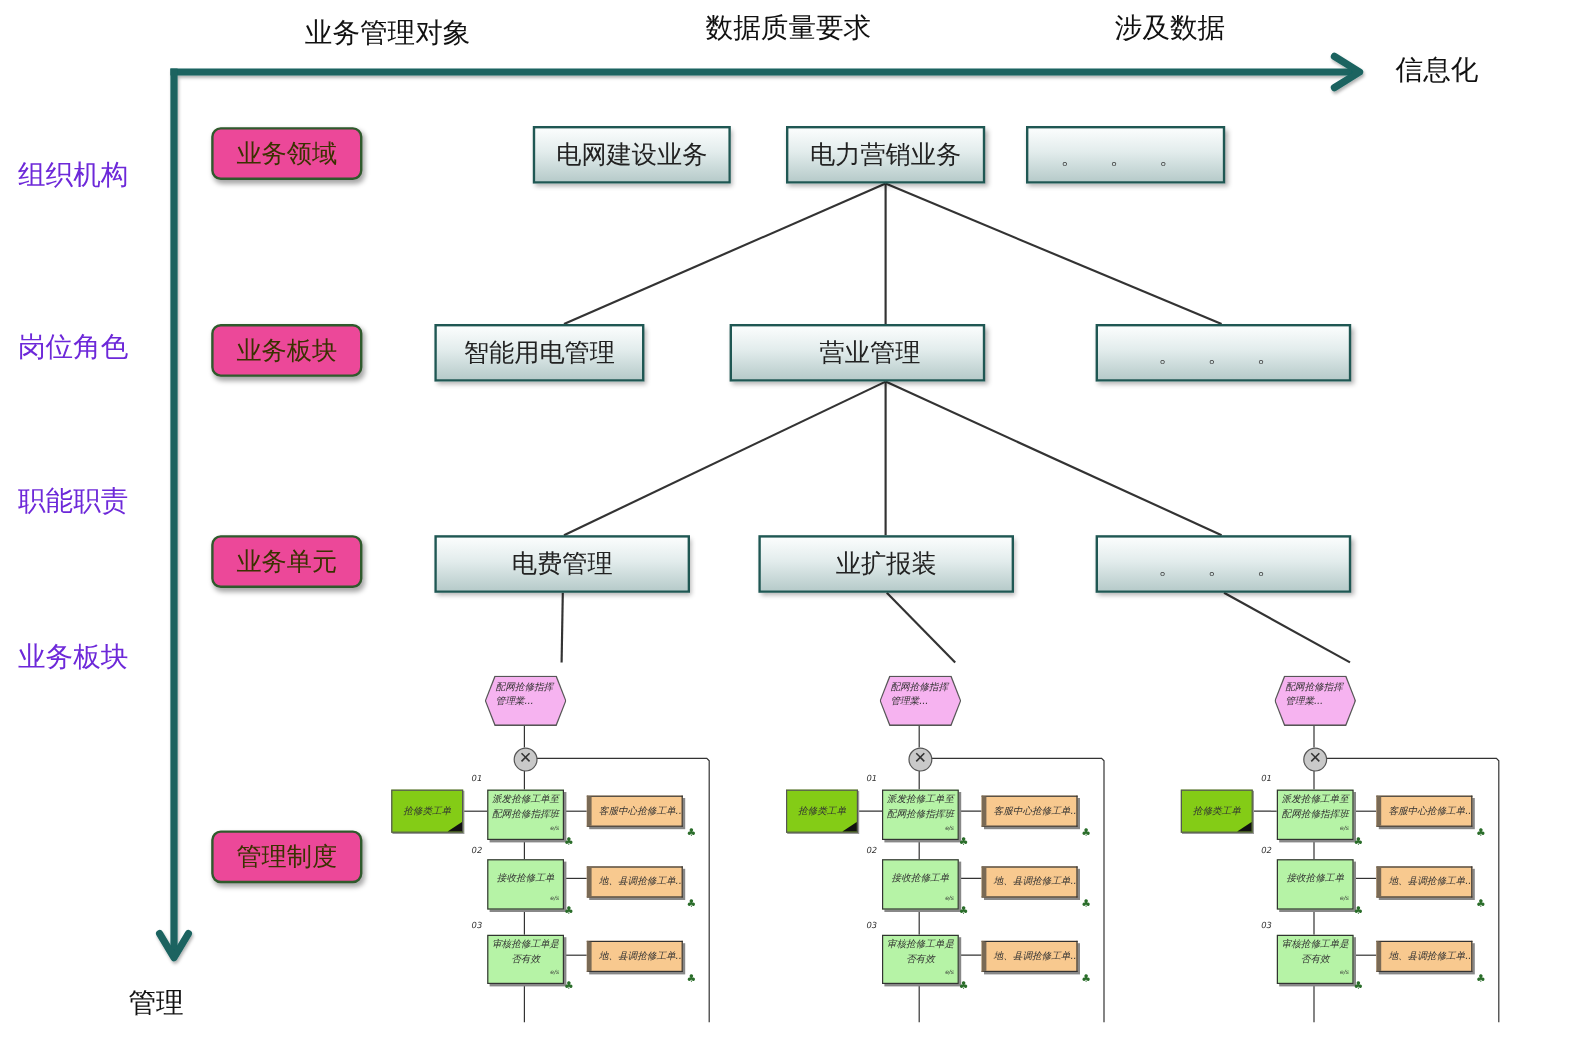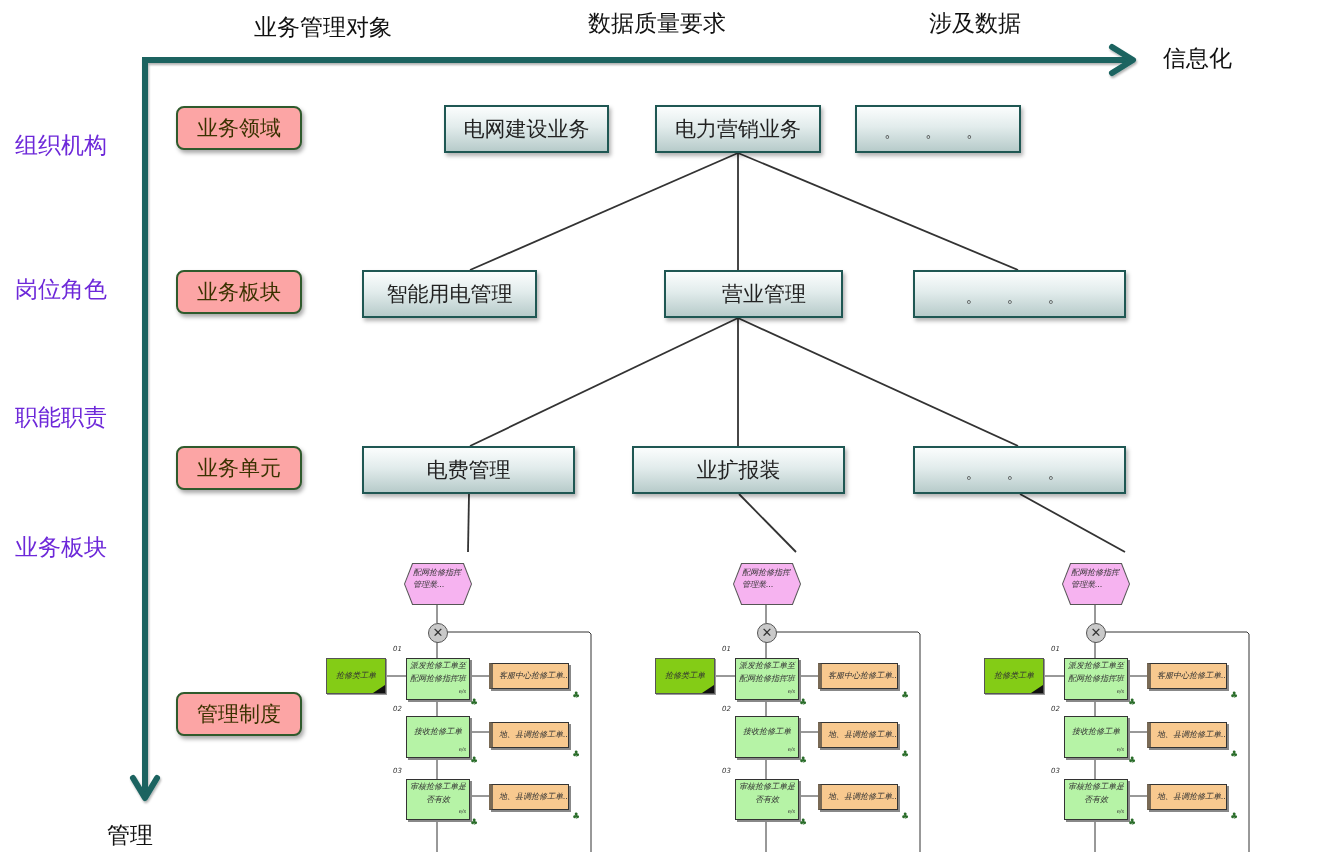--- a/index.html
+++ b/index.html
@@ -3,21 +3,21 @@
   <meta charset="utf-8">
   <style>
     html, body { margin: 0; padding: 0; background: #ffffff; }
     body { width: 1326px; height: 866px; position: relative; overflow: hidden;
            font-family: "DejaVu Sans", "Liberation Sans", sans-serif; color: #111; }
     .abs { position: absolute; }
     .axis-label { font-size: 23px; color: #111; white-space: nowrap; }
     .row-label { font-size: 23px; color: #6d28d9; white-space: nowrap; }
     .level-tag {
       position: absolute; width: 126px; height: 44px; box-sizing: border-box;
-      background: #fca5a5; border: 2px solid #2f5a2c; border-radius: 8px;
+      background: #ec4899; border: 2px solid #2f5a2c; border-radius: 8px;
       box-shadow: 2px 3px 4px rgba(0,0,0,0.35);
       display: flex; align-items: center; justify-content: center;
       font-size: 21px; color: #3a3200;
     }
     .node {
       position: absolute; box-sizing: border-box; height: 48px;
       border: 2px solid #1f5753;
       background: linear-gradient(to bottom, #fbfdfd 0%, #e2ecec 45%, #b7cbca 100%);
       box-shadow: 2px 3px 4px rgba(0,0,0,0.3);
       display: flex; align-items: center; justify-content: center;
@@ -115,21 +115,21 @@
 <div class="node" style="left:655px; top:105px; width:166px;">
     <span>电力营销业务</span>
   </div>
 <div class="node" style="left:855px; top:105px; width:166px;">
     <span class="dots">。 。 。</span>
   </div>
 
 <div class="node" style="left:362px; top:270px; width:175px;">
     <span>智能用电管理</span>
   </div>
-<div class="node" style="left:664px; top:270px; width:179px;padding-left:21px;">
+<div class="node" style="left:608px; top:270px; width:213px;padding-left:21px;">
     <span>营业管理</span>
   </div>
 <div class="node" style="left:913px; top:270px; width:213px;">
     <span class="dots">。 。 。</span>
   </div>
 
 <div class="node" style="left:362px; top:446px; width:213px;">
     <span>电费管理</span>
   </div>
 <div class="node" style="left:632px; top:446px; width:213px;">

